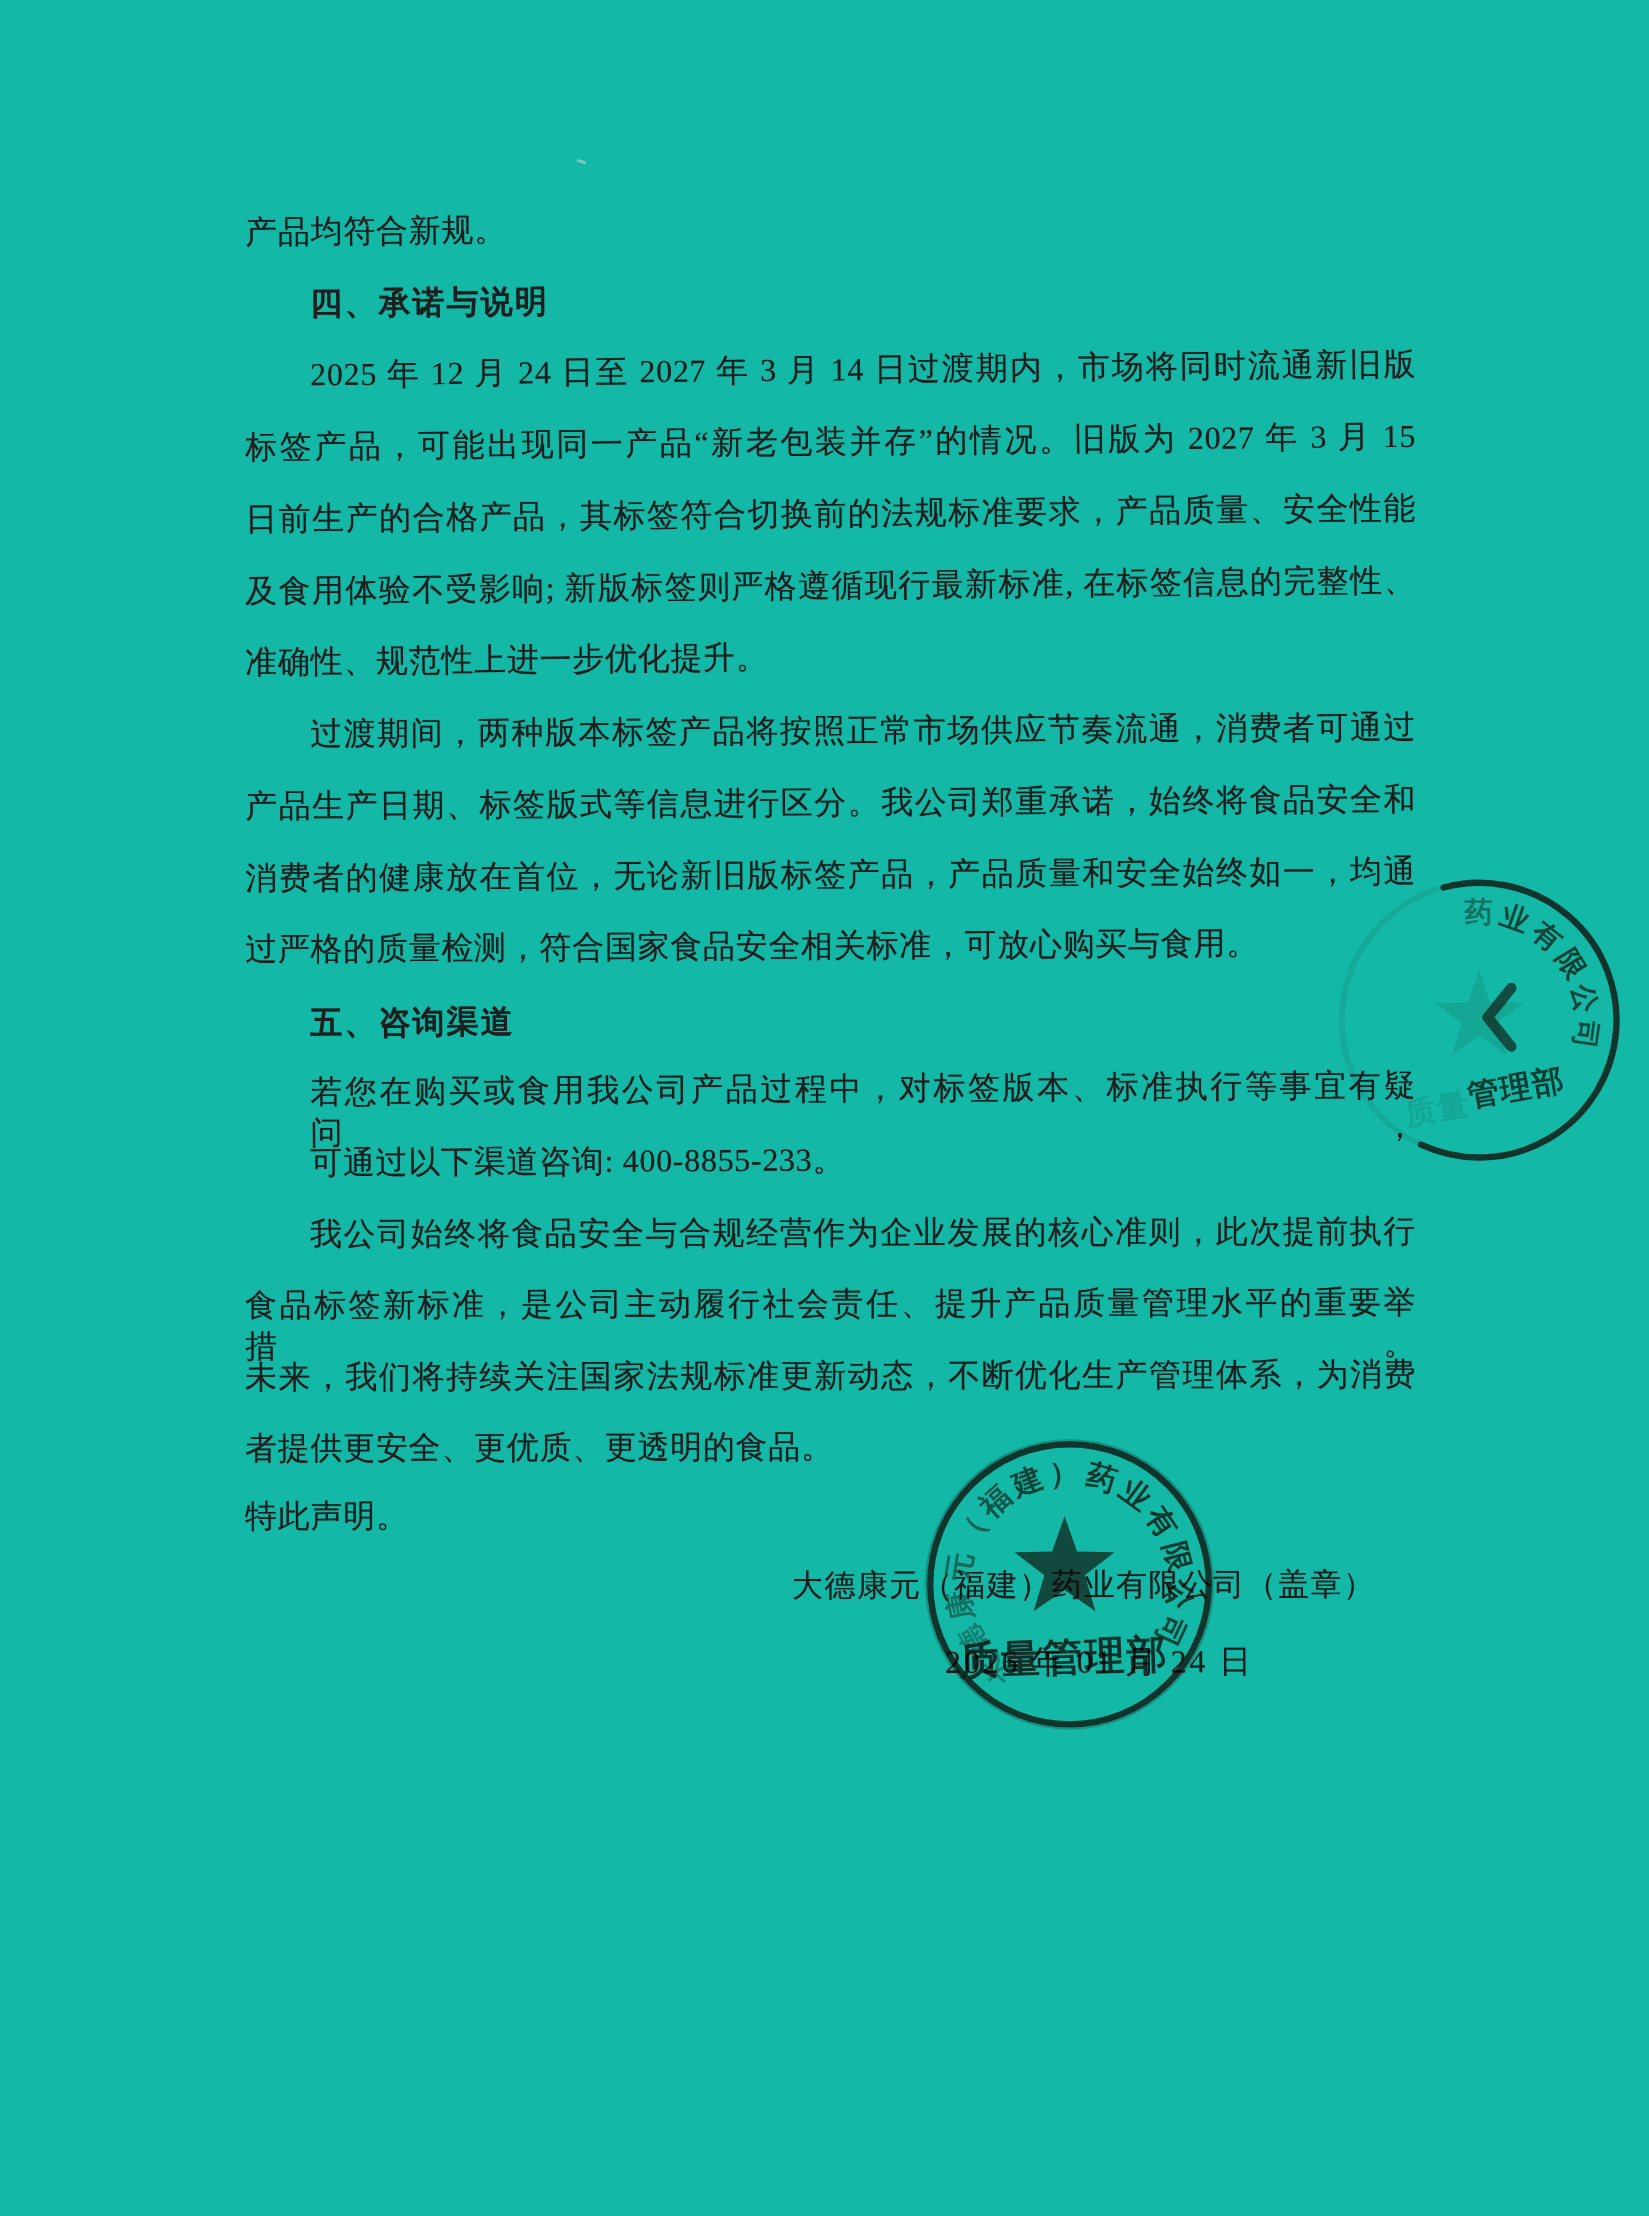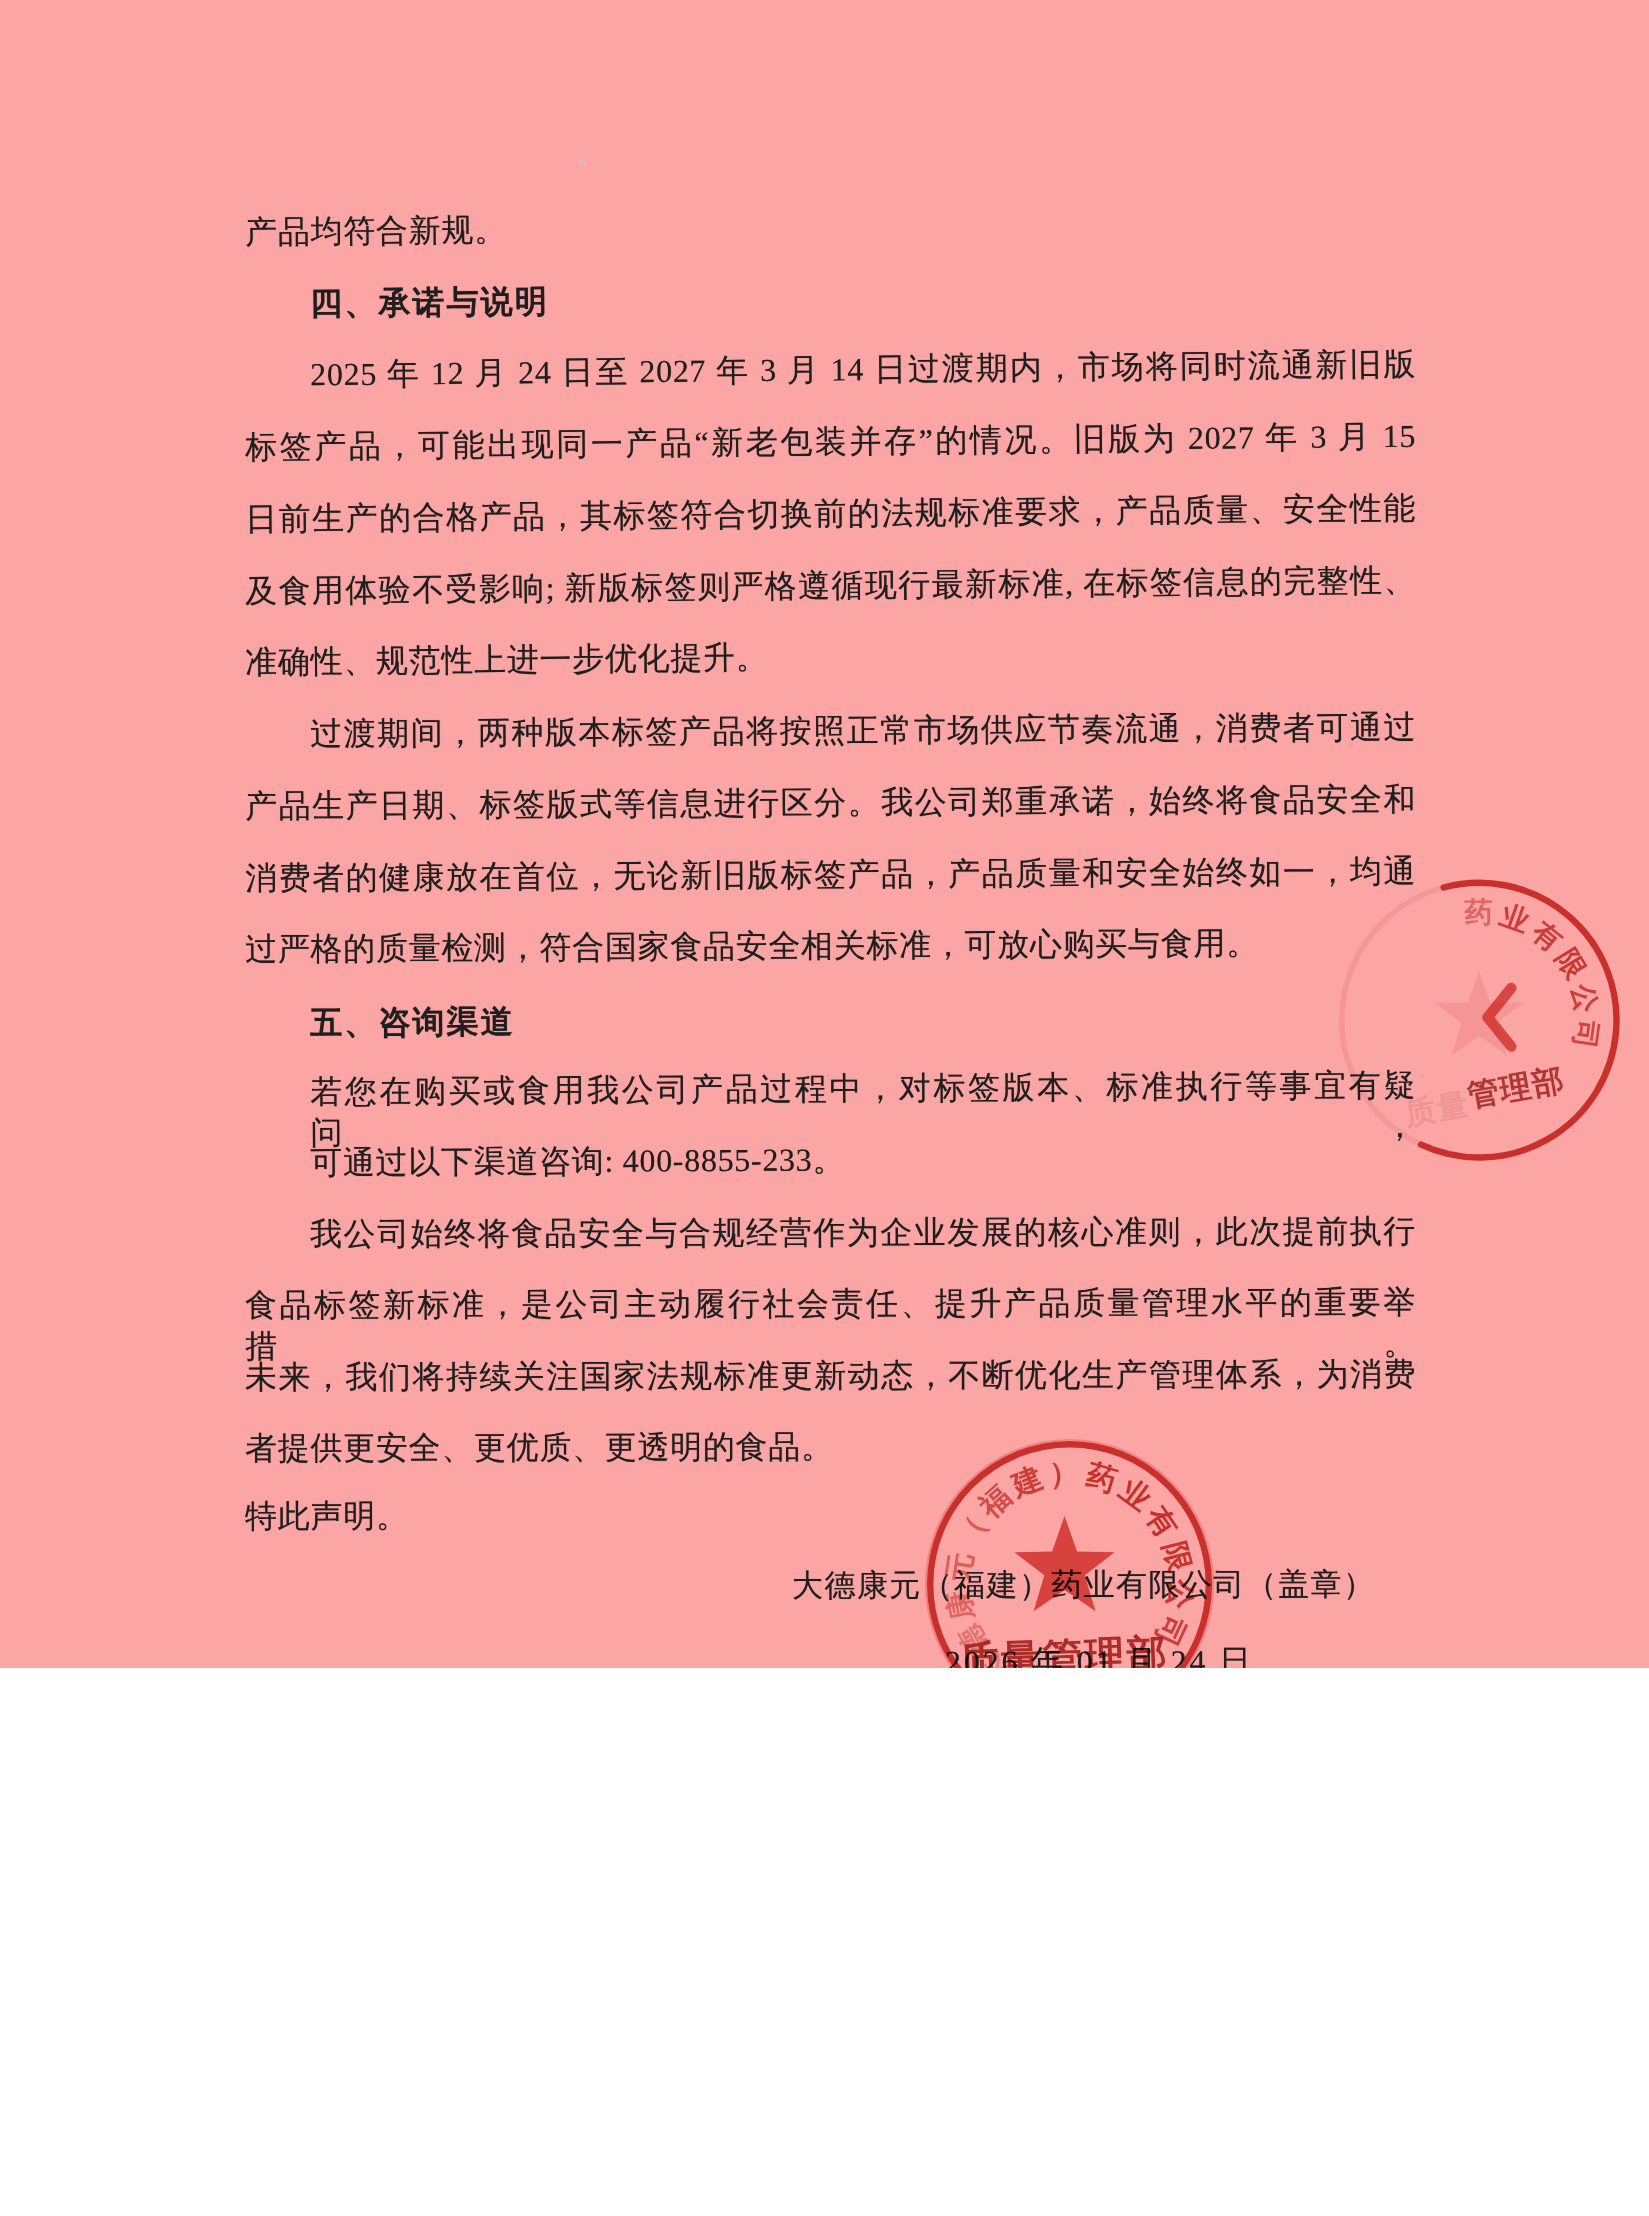--- a/index.html
+++ b/index.html
@@ -1,19 +1,19 @@
 <!DOCTYPE html>
 <html style="font-size:11.4px"><head>
 <meta charset="utf-8">
 <style>
   html,body{margin:0;padding:0;background:#ffffff;}
   .page{
     position:relative;
-    width:1649px;height:1668px;
-    background:#fca5a5;
+    width:1649px;height:2216px;
+    background:#14b8a6;
     overflow:hidden;
     font-family:"Liberation Serif","DejaVu Serif",serif;
     color:#1f1f1f;
   }
   .text-layer{position:absolute;inset:0;z-index:1;}
   .line{
     position:absolute;
     left:245px;
     width:1171px;
     font-size:32px;

